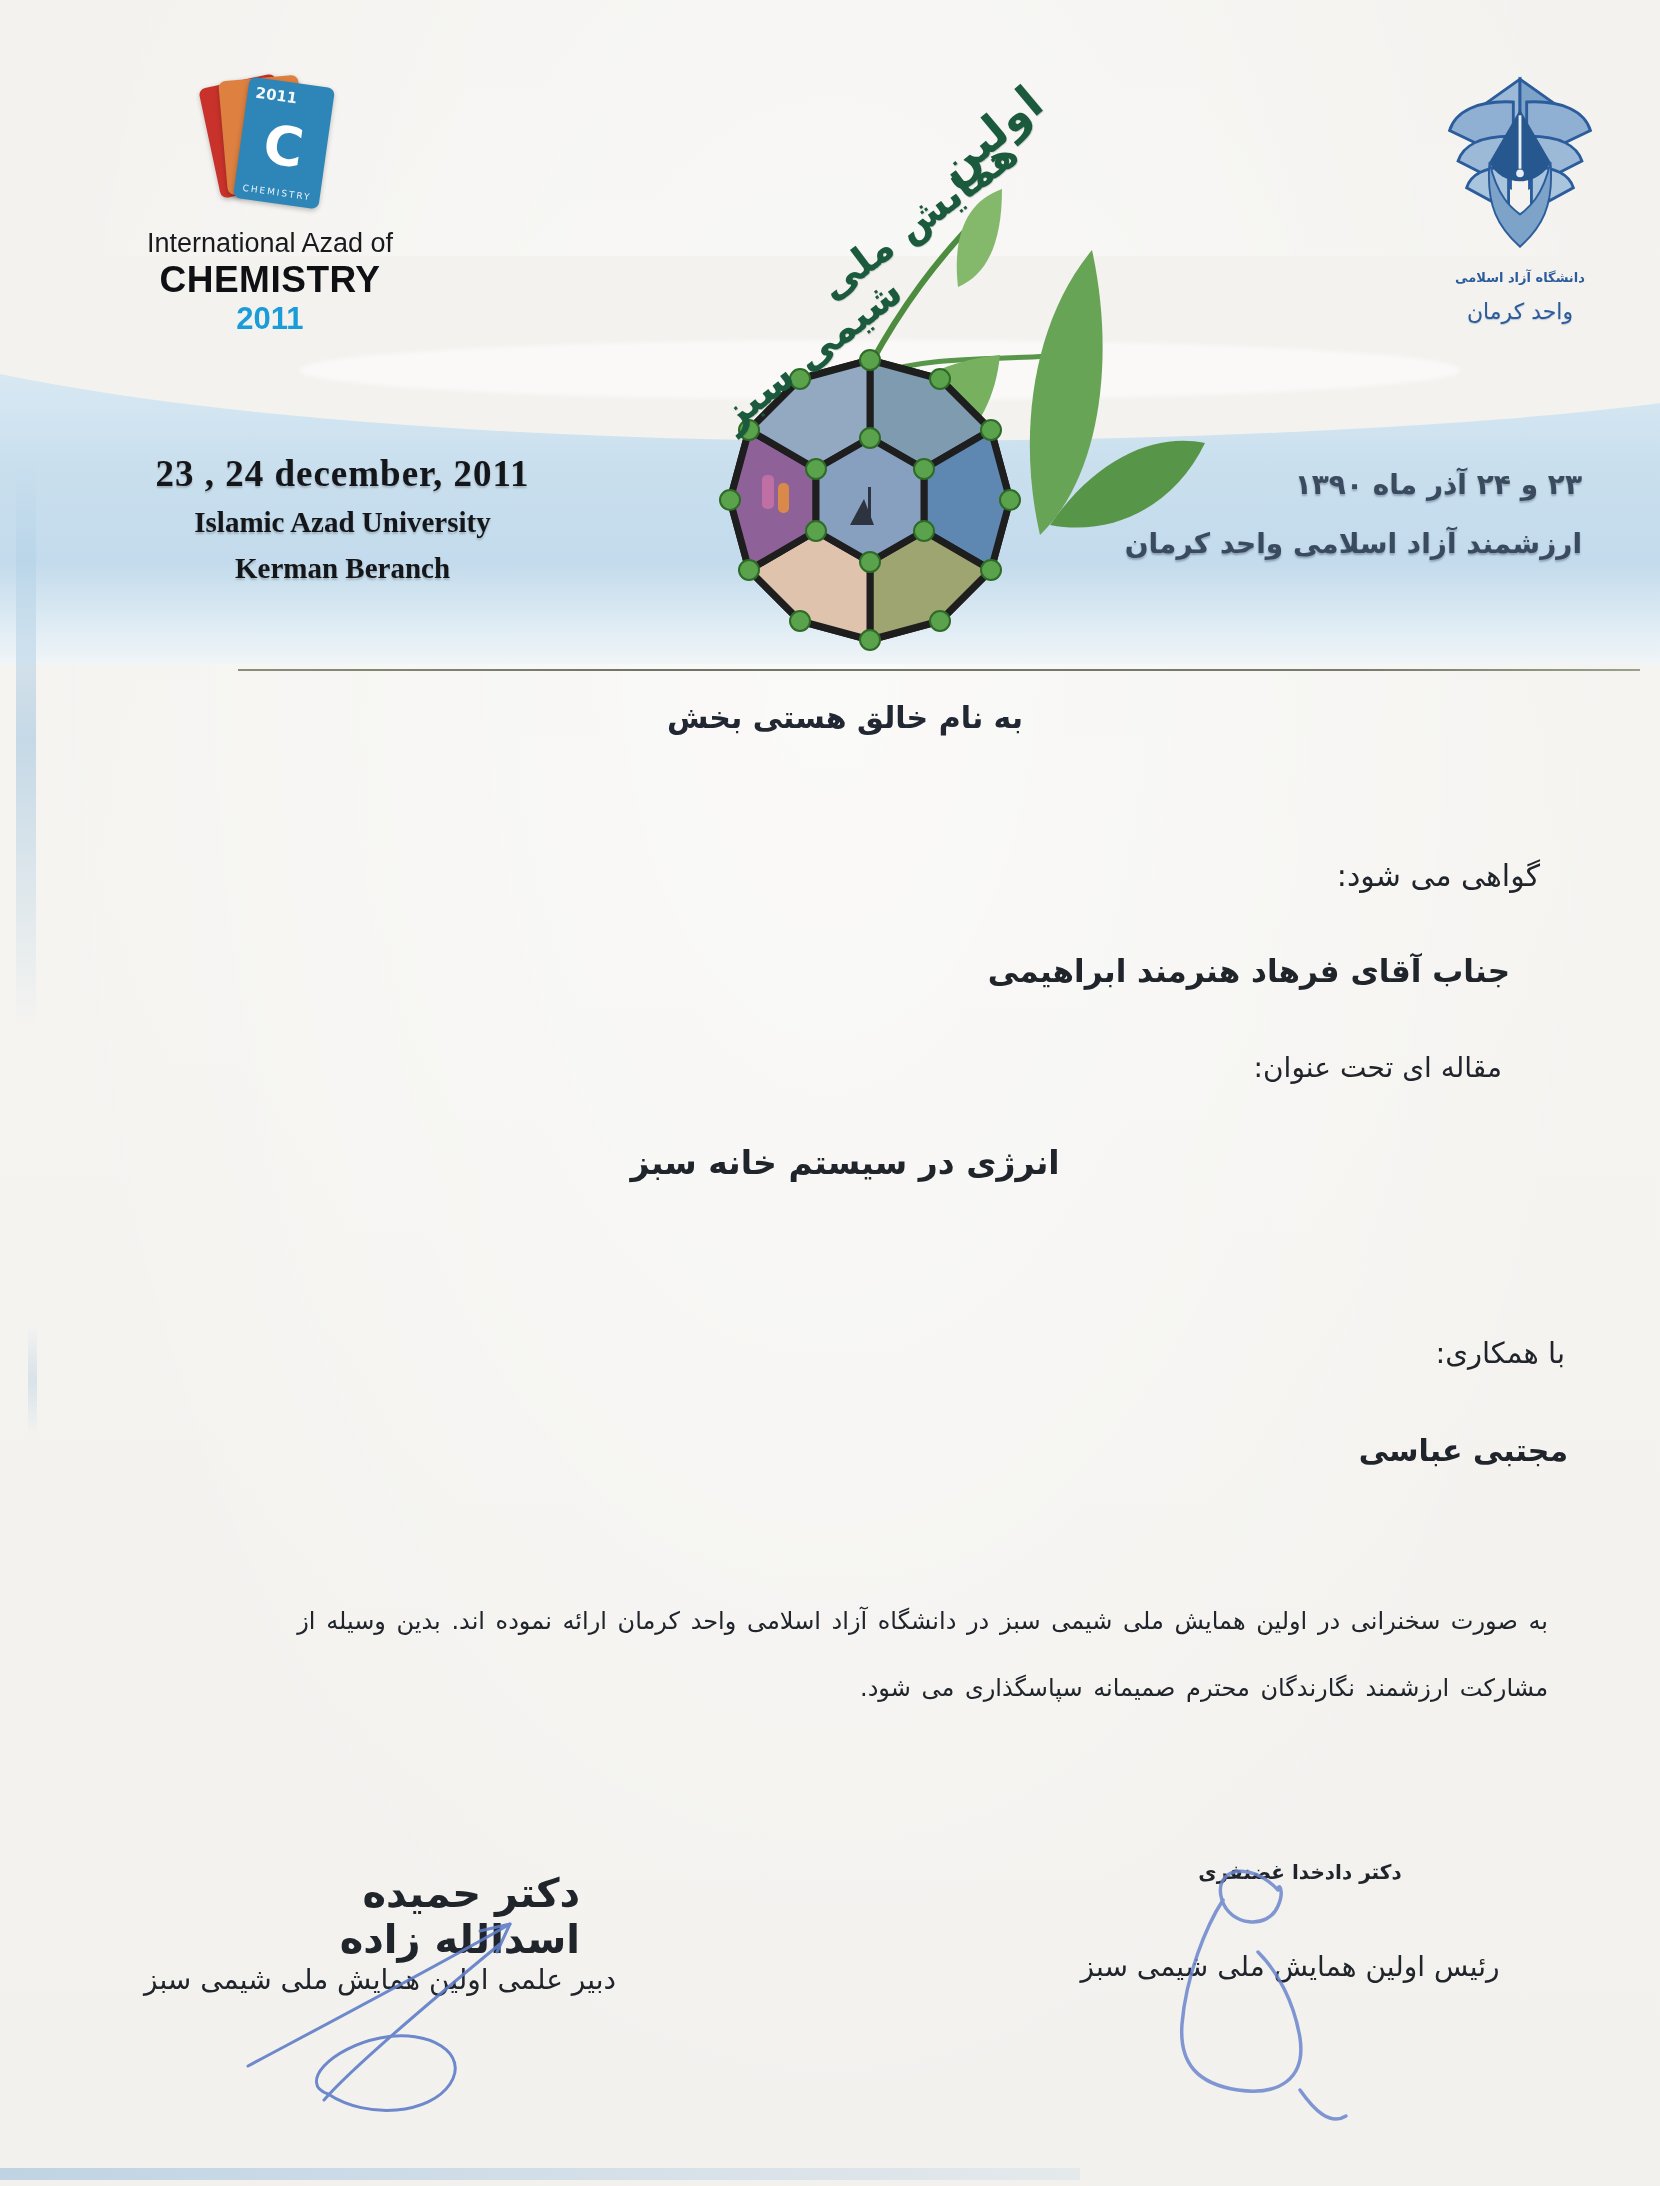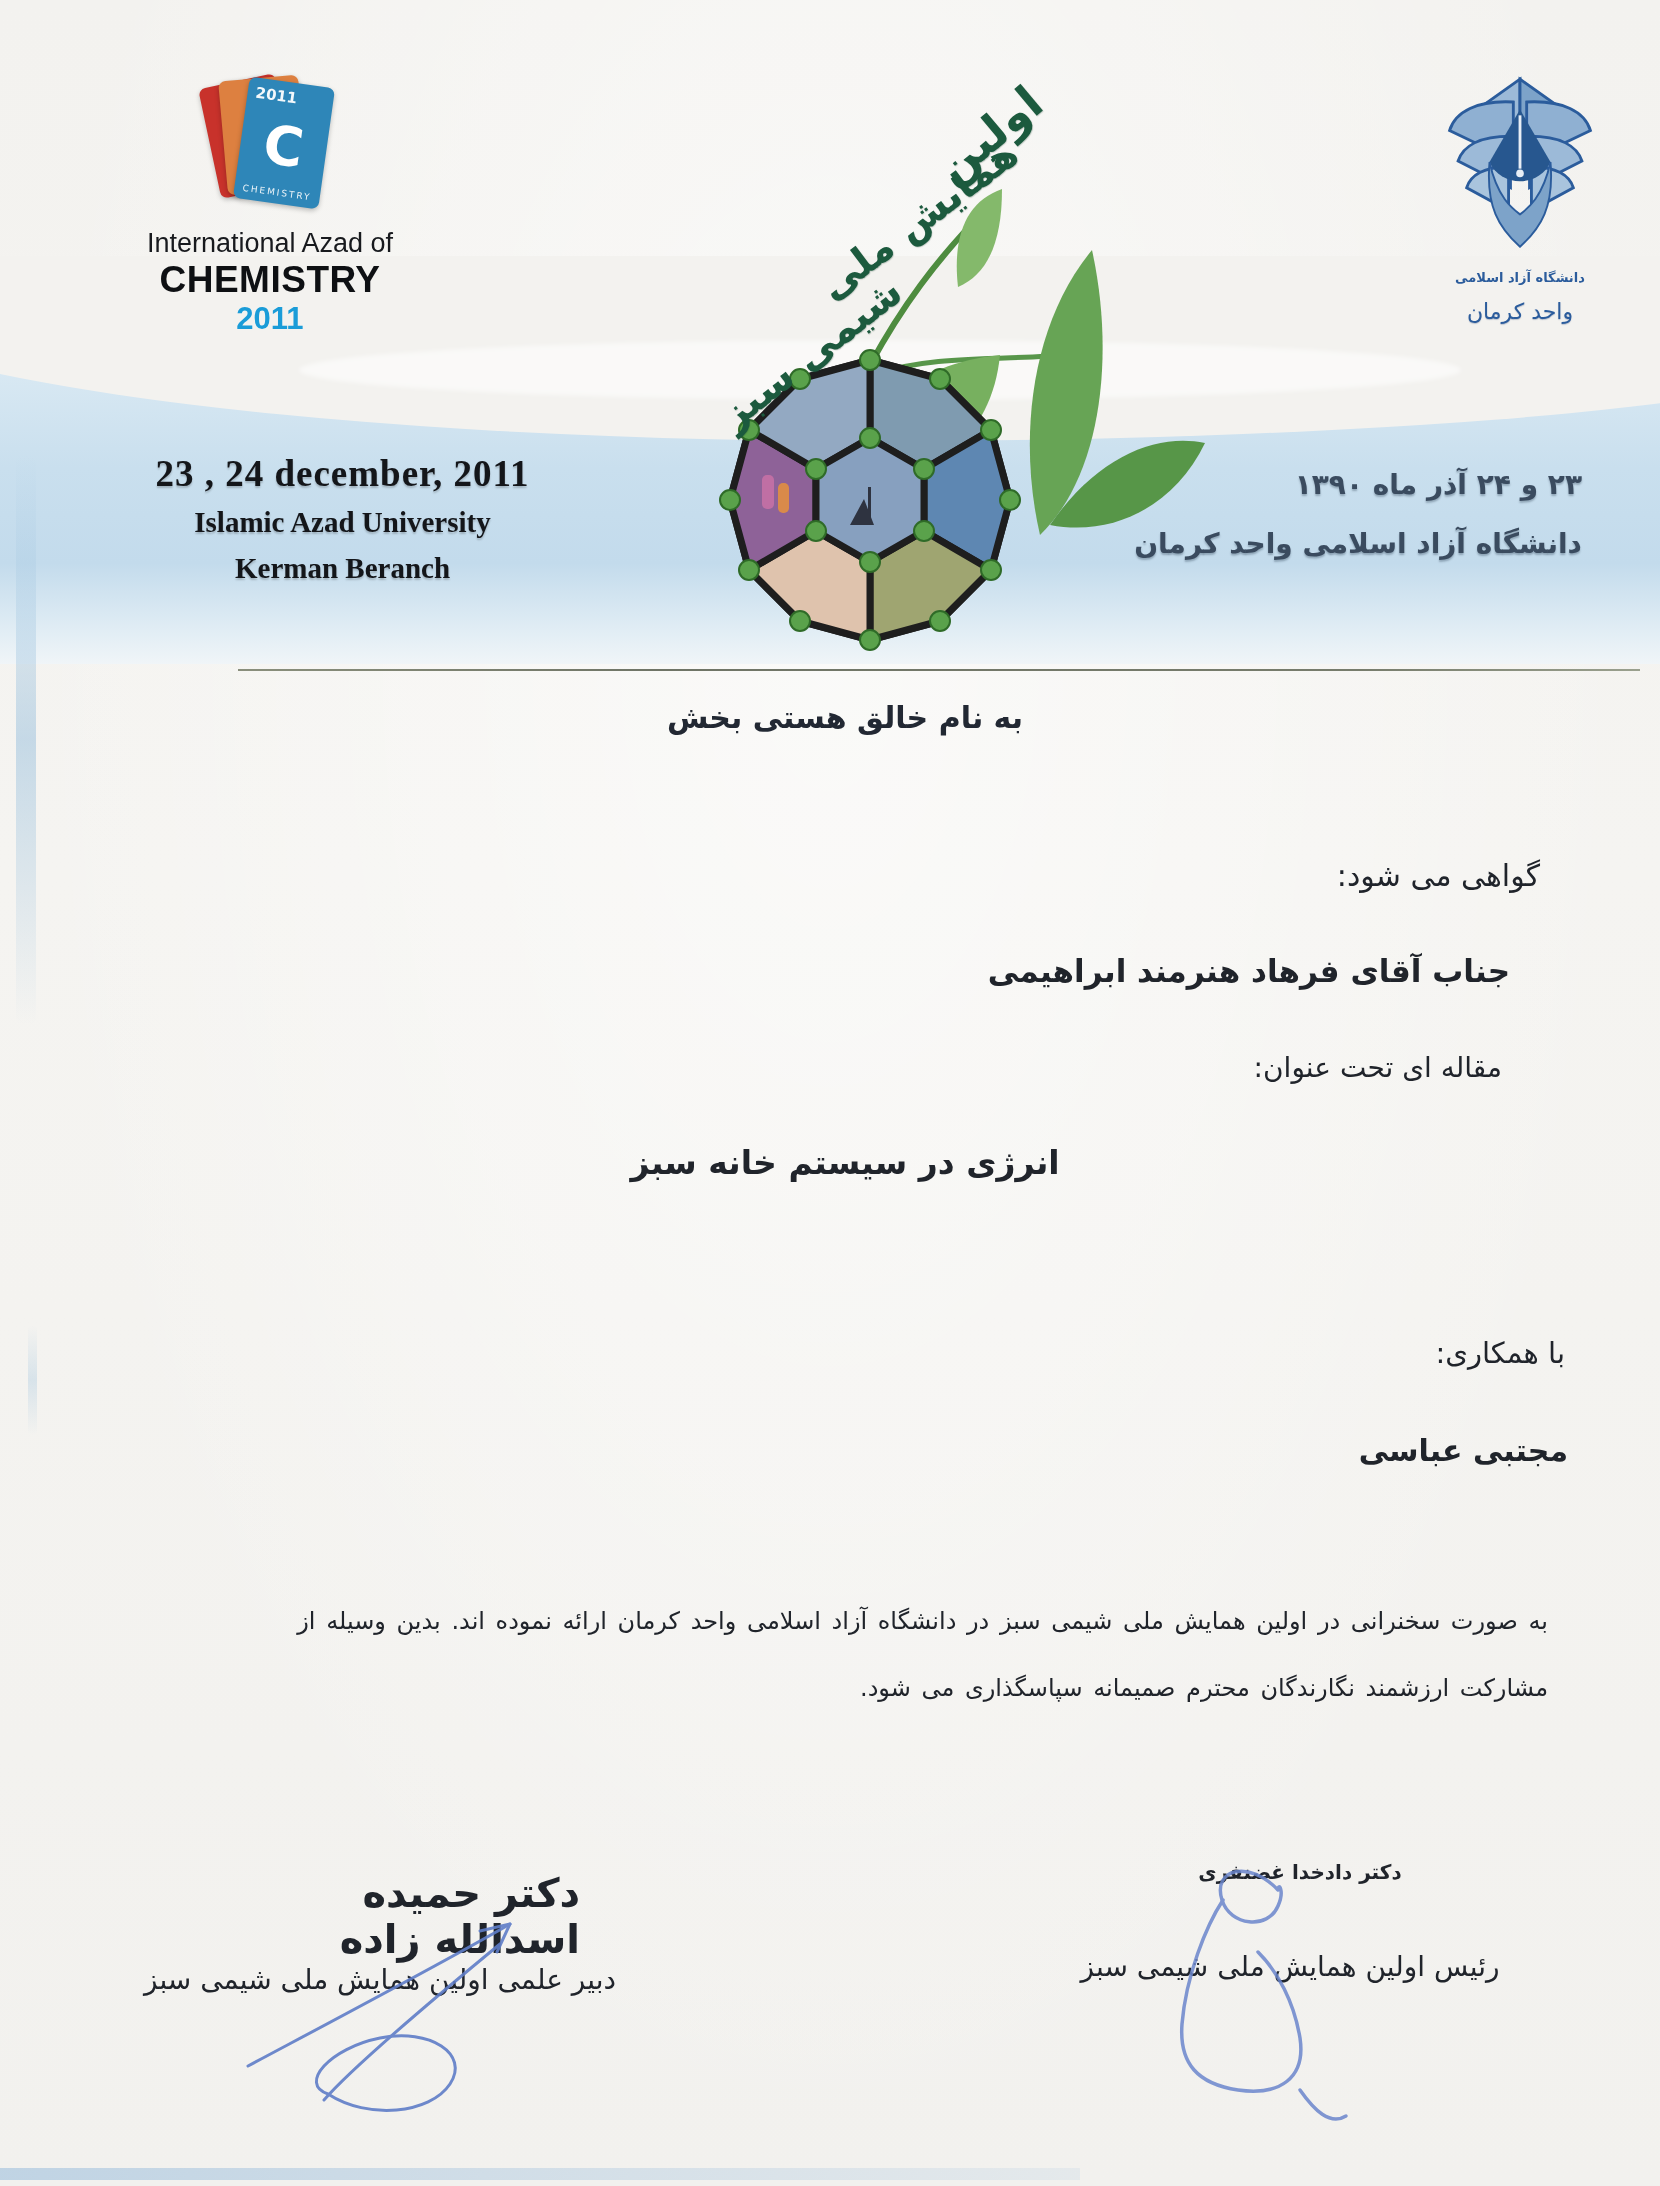--- a/index.html
+++ b/index.html
@@ -204,21 +204,21 @@
   <div class="callig c2">همایش ملی</div>
   <div class="callig c3">شیمی سبز</div>
 
   <div class="en-block">
     <div class="d1">23 , 24 december, 2011</div>
     <div class="d2">Islamic Azad University</div>
     <div class="d3">Kerman Beranch</div>
   </div>
   <div class="fa-block">
     <div class="d1">۲۳ و ۲۴ آذر ماه  ۱۳۹۰</div>
-    <div class="d2">دانشگاه آزاد اسلامی واحد کرمان</div>
+    <div class="d2">ارزشمند آزاد اسلامی واحد کرمان</div>
   </div>
 
   <div class="invocation fa">به نام خالق هستی بخش</div>
 
   <div class="t-certify fa">گواهی می شود:</div>
   <div class="t-recipient fa">جناب آقای فرهاد هنرمند ابراهیمی</div>
   <div class="t-intro fa">مقاله ای تحت عنوان:</div>
   <div class="t-title fa">انرژی در سیستم خانه سبز</div>
   <div class="t-collab fa">با همکاری:</div>
   <div class="t-coauthor fa">مجتبی عباسی</div>

